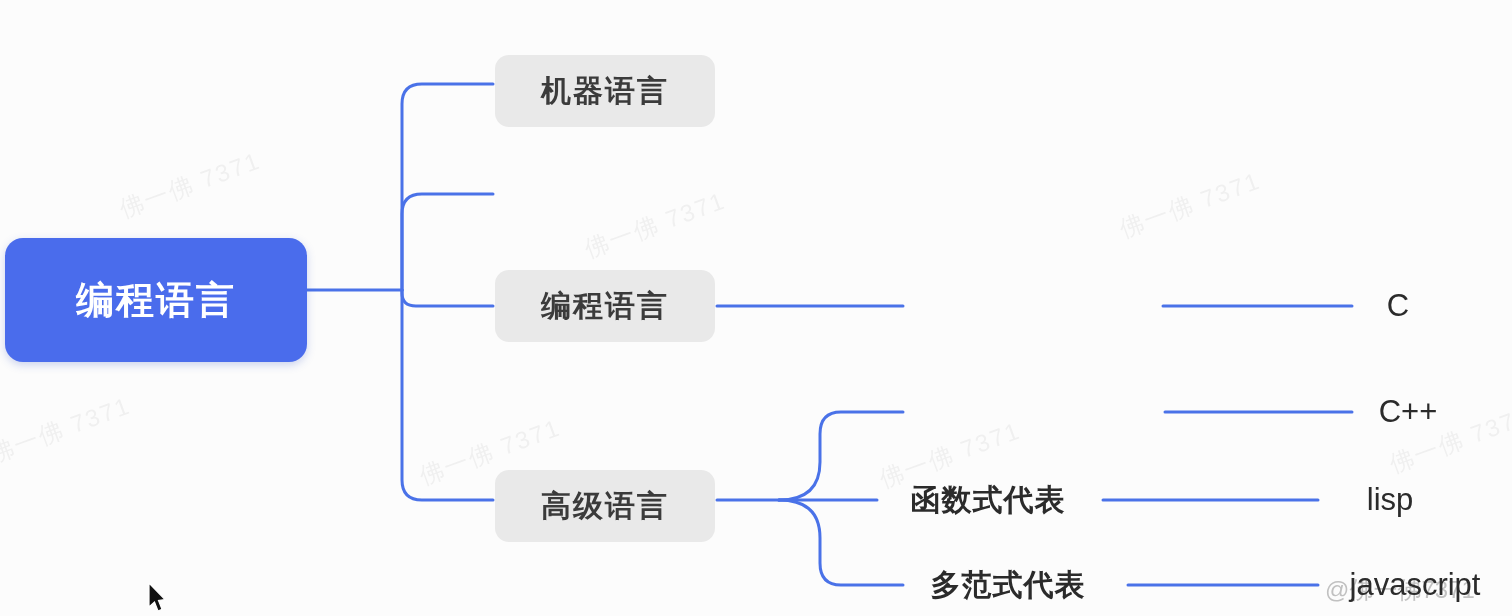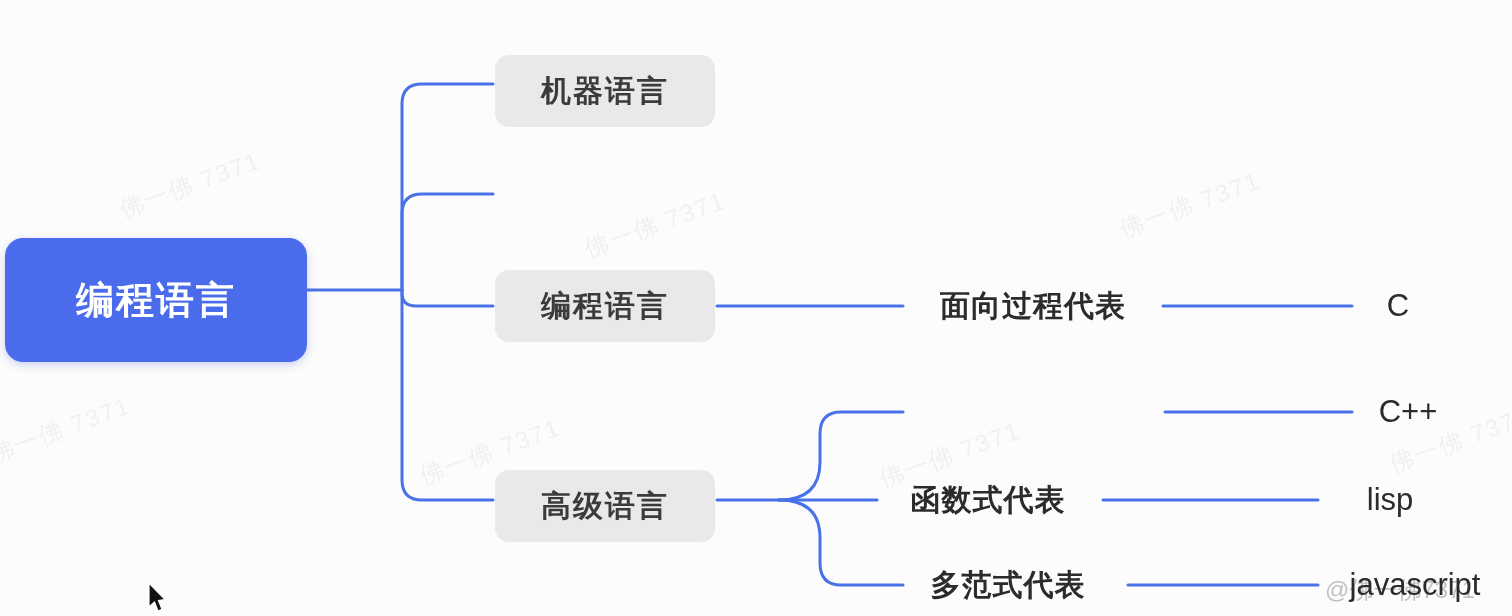--- a/index.html
+++ b/index.html
@@ -109,21 +109,20 @@
   <span class="wm" style="left:950px;top:455px">佛一佛 7371</span>
   <span class="wm" style="left:1460px;top:440px">佛一佛 7371</span>
   <span class="wm-badge" style="left:1400px;top:590px">@佛一佛7371</span>
 
   <div class="box root">编程语言</div>
 
   <div class="box child c0">机器语言</div>
   <div class="box child c2">编程语言</div>
   <div class="box child c3">高级语言</div>
 
-  <span class="leaf" style="left:1033px;top:306px">面向过程代表</span>
   <span class="leaf leaf-val" style="left:1398px;top:306px">C</span>
 
   <span class="leaf leaf-val" style="left:1408px;top:412px">C++</span>
 
   <span class="leaf" style="left:988px;top:500px">函数式代表</span>
   <span class="leaf leaf-val" style="left:1390px;top:500px">lisp</span>
 
   <span class="leaf" style="left:1008px;top:585px">多范式代表</span>
   <span class="leaf leaf-val" style="left:1415px;top:585px">javascript</span>
 

